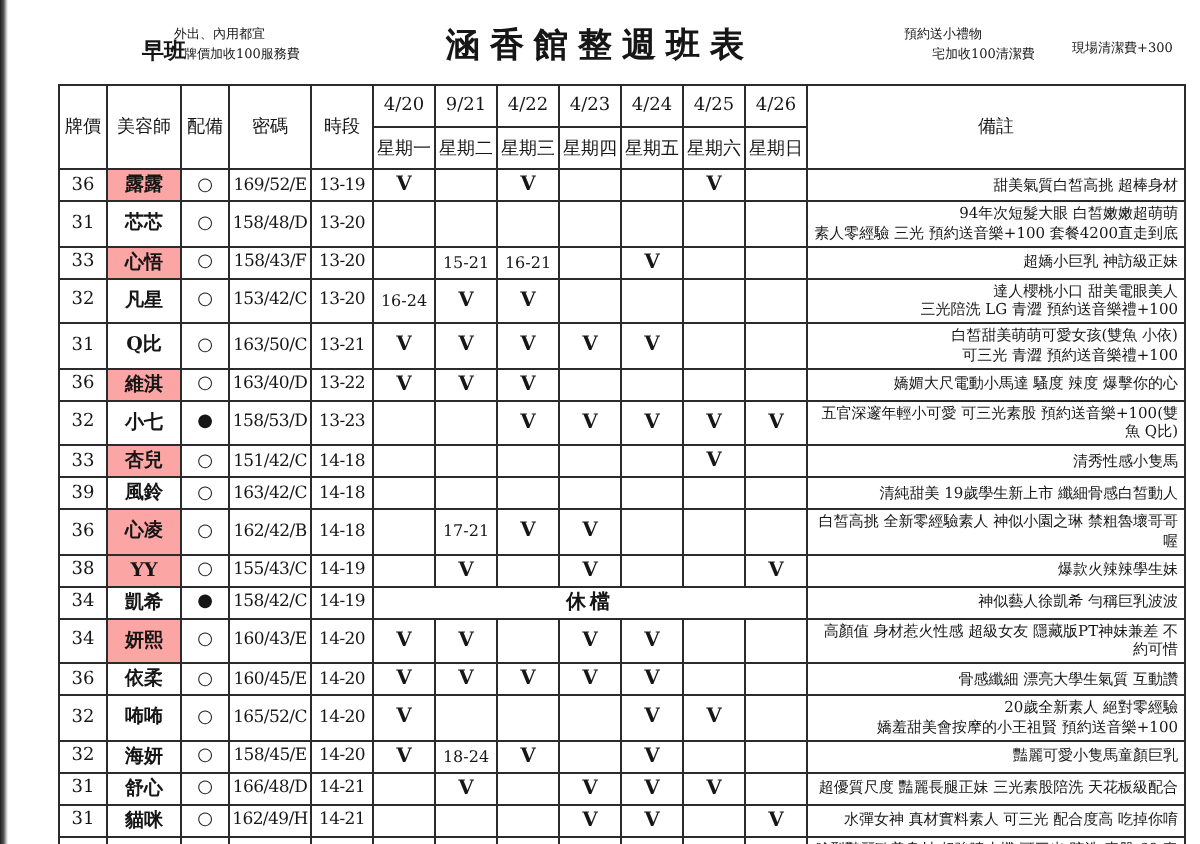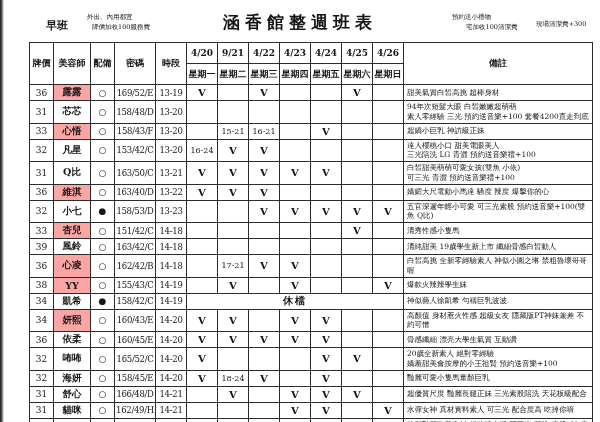--- a/index.html
+++ b/index.html
@@ -4,41 +4,41 @@
 <style>
   html,body{margin:0;padding:0}
   body{
     width:600px;height:422px;position:relative;overflow:hidden;
     background:#ffffff;color:#161616;
     font-family:"DejaVu Serif","Liberation Serif",serif;
   }
   .scan-edge{position:absolute;left:0;top:0;width:4px;height:100%;
     background:linear-gradient(to right,#1f1f1f 0%,#555 45%,#c9c9c9 80%,rgba(255,255,255,0) 100%);}
   .hdr{position:absolute;white-space:nowrap}
-  .shift{left:46px;top:18px;font-weight:bold;font-size:11px}
+  .shift{left:71px;top:18px;font-weight:bold;font-size:11px}
   .note-l{left:87px;top:13px;font-size:6.5px;line-height:1.5}
   .note-l .l2{padding-left:5px}
   .title{left:0;top:11px;width:600px;text-align:center;font-size:17px;font-weight:bold;letter-spacing:5px}
   .note-r{left:452px;top:13px;font-size:6.5px;line-height:1.5}
   .note-r .l2{padding-left:14px}
   .note-fr{left:536px;top:20px;font-size:6.5px}
   table{position:absolute;left:29px;top:42px;width:564px;
     border-collapse:collapse;table-layout:fixed;font-size:9px}
   th,td{border:1px solid #2b2b2b;padding:0;text-align:center;overflow:hidden;vertical-align:middle}
-  thead th{font-weight:bold;font-size:9px;height:20px}
+  thead th{font-weight:normal;font-size:9px;height:20px}
   tbody tr{height:16px}
   td.price{font-size:9px}
   td.name{font-weight:bold;font-size:9.5px}
   td.name.hl{background:#fca5a5}
   td.eq{font-size:9px}
   td.code,td.time{font-size:8.5px;letter-spacing:-0.3px}
   td.day{font-size:8px}
   td.day.v{font-weight:bold;font-size:10px}
   td.rest{font-weight:bold;font-size:10px;letter-spacing:2px}
-  td.remark{text-align:left;padding:1px 3px;font-size:7.5px;line-height:1.3;white-space:pre-line}
+  td.remark{text-align:right;padding:1px 3px;font-size:7.5px;line-height:1.3;white-space:pre-line}
 </style>
 </head>
 <body>
 
 <div class="scan-edge"></div>
 
 <div class="hdr shift">早班</div>
 <div class="hdr note-l">
   <div>外出、內用都宜</div>
   <div class="l2">牌價加收100服務費</div>

